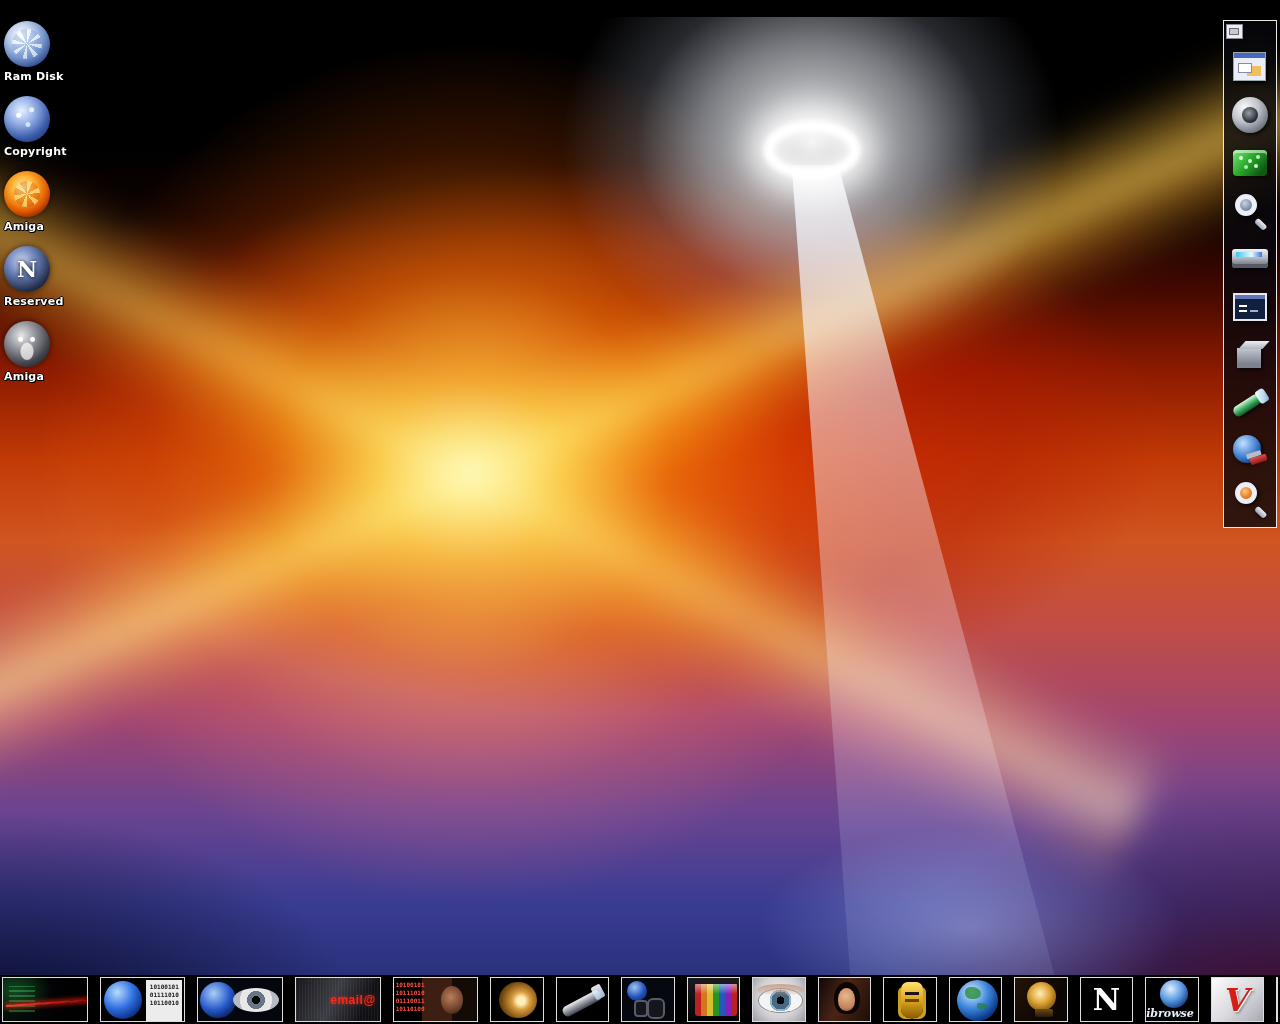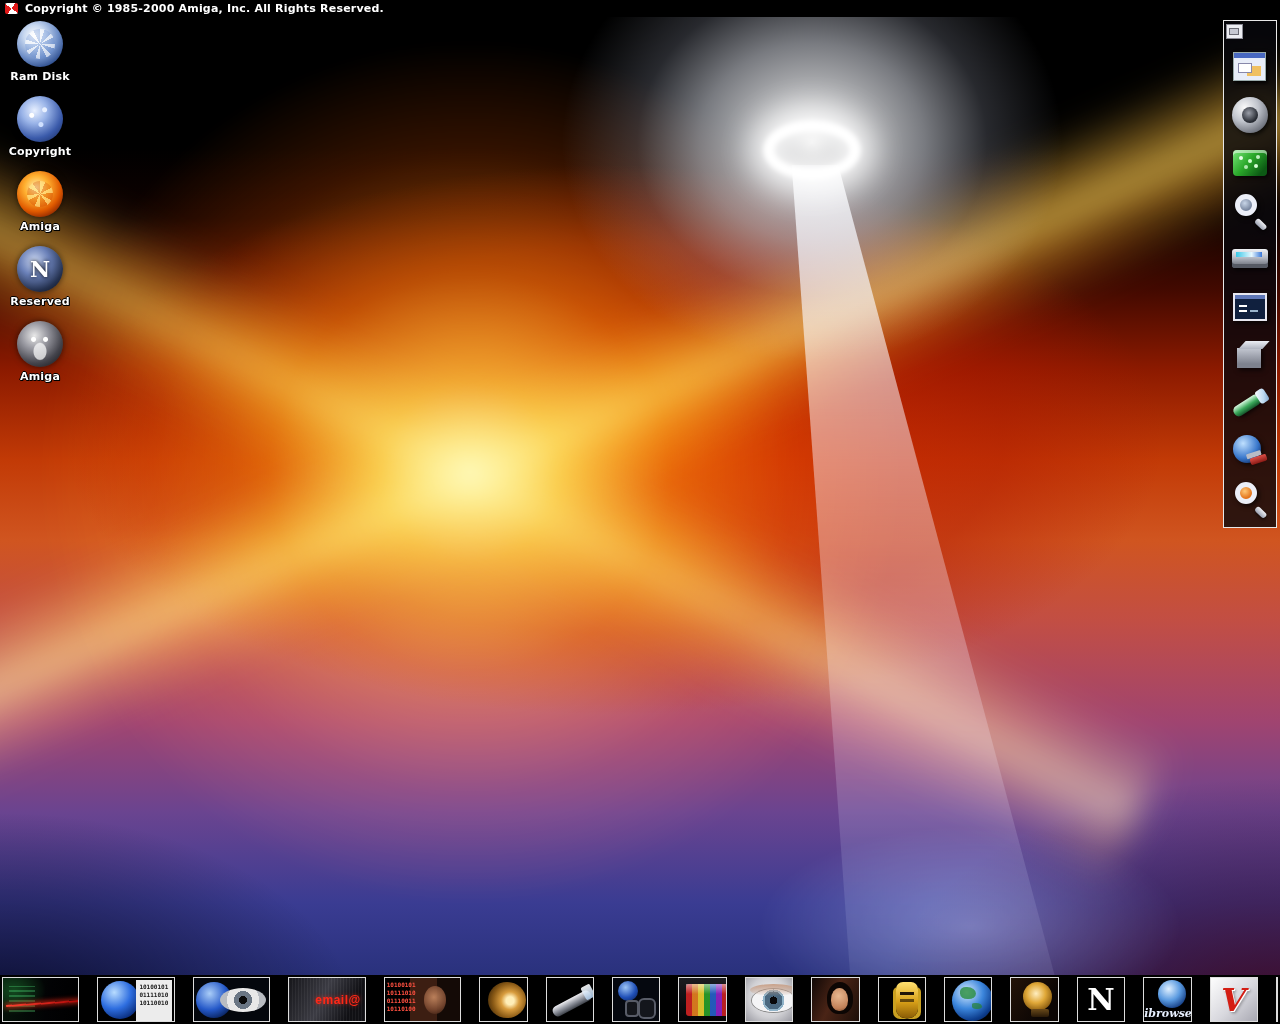--- a/index.html
+++ b/index.html
@@ -41,21 +41,21 @@
   .beam { position:absolute; left:770px; top:148px; width:310px; height:859px; mix-blend-mode:screen;
     background: linear-gradient(180deg, rgba(255,255,255,.8), rgba(225,232,255,.35) 45%,
       rgba(200,210,255,.15) 80%, rgba(190,200,255,.08));
     clip-path: polygon(7% 0%, 22% 0%, 96% 100%, 27% 100%); filter:blur(7px); }
   .floor-glow { position:absolute; left:760px; top:810px; width:420px; height:200px; mix-blend-mode:screen;
     background: radial-gradient(closest-side, rgba(170,180,255,.4), transparent); }
 
   
   .desk-icons { position:absolute; left:4px; top:4px; width:72px; display:flex;
                 flex-direction:column; gap:13px; z-index:10; }
-  .desk-icon { display:flex; flex-direction:column; align-items:center; gap:3px; cursor:pointer; }
+  .desk-icon { display:flex; flex-direction:column; gap:3px; cursor:pointer; }
   .orb { width:46px; height:46px; border-radius:50%; position:relative;
          box-shadow: 0 0 6px rgba(0,0,0,.6); }
   .desk-label { font-size:11px; font-weight:bold; color:#fff; letter-spacing:.2px;
     text-shadow: 1px 0 0 #000, -1px 0 0 #000, 0 1px 0 #000, 0 -1px 0 #000, 1px 1px 0 #000; }
   .orb-ram-disk { background: radial-gradient(circle at 38% 32%, #fff, #c8d8f0 25%, #7090c8 55%, #2a4a8a 80%, #0a1a3a); }
   .orb-ram-disk::after { content:""; position:absolute; inset:8px; border-radius:50%; opacity:.75;
     background: repeating-conic-gradient(rgba(255,255,255,.85) 0 18deg, rgba(100,140,210,.35) 18deg 45deg); }
   .orb-workbench { background: radial-gradient(circle at 38% 32%, #e8f0ff, #9ab4e8 30%, #3a5aaa 65%, #101f4a); }
   .orb-workbench::after { content:""; position:absolute; inset:0;
     background: radial-gradient(circle at 32% 42%, #fff 2px, transparent 3px),
@@ -126,21 +126,21 @@
     border-radius:3px; background: linear-gradient(120deg, #fff, #bcd8f0 60%, #78a0c8); transform: rotate(-33deg); }
   .ri-globe-tools::before { content:""; position:absolute; left:3px; top:4px; width:28px; height:28px;
     border-radius:50%; background: radial-gradient(circle at 36% 30%, #bfe0ff, #3a78cc 55%, #0e2e66 85%);
     box-shadow: 2px 2px 5px rgba(0,0,0,.7); }
   .ri-globe-tools::after { content:""; position:absolute; left:20px; top:25px; width:17px; height:7px;
     border-radius:2px; background: linear-gradient(#e05048,#8a1a14); transform: rotate(-18deg);
     box-shadow: -3px -6px 0 -1px #b8bcc6; }
 
   
   .bottom-dock { position:absolute; left:0; bottom:0; width:1280px; height:49px; background:#000;
-    display:flex; align-items:stretch; gap:18px; padding:2px; box-sizing:border-box; z-index:30; }
+    display:flex; align-items:stretch; gap:12px; padding:2px; box-sizing:border-box; z-index:30; }
   .tile { position:relative; border:1px solid #ddd; background:#000; overflow:hidden; cursor:pointer; }
   .tile:nth-child(-n+5) { width:91px; }
   .tile:nth-child(n+6) { width:56px; }
   .tile:last-child { flex:1; }
   .tile-text { position:absolute; z-index:2; white-space:pre-line; color:#fff; }
   .tile::before, .tile::after { box-sizing:border-box; }
 
   .bt-laser { background: radial-gradient(60% 80% at 15% 30%, rgba(30,120,50,.55), transparent 70%),
     linear-gradient(100deg, #06140a, #020204 60%, #000); }
   .bt-laser::before { content:""; position:absolute; left:6px; top:8px; width:26px; height:26px;
@@ -225,24 +225,20 @@
   .bt-news::after { content:""; position:absolute; left:18px; top:8px; width:32px; height:10px;
     border-radius:45%; background:#141008; }
   .bt-news .tile-text { top:2px; left:3px; background:#d01818; color:#fff;
     font:700 7px/10px "Liberation Sans", sans-serif; padding:0 3px; }
 </style>
 </head>
 <body>
 
 <div class="screen">
 
-  <div class="titlebar">
-    <span class="amiga-logo"></span>
-    <span class="titlebar-text">Copyright © 1985-2000 Amiga, Inc. All Rights Reserved.</span>
-  </div>
 
   <div class="desktop">
     <div class="bg-layer bg-base"></div>
     <div class="ray ray-a"></div>
     <div class="ray ray-b"></div>
     <div class="bg-core"></div>
     <div class="floor-glow"></div>
     <div class="beam"></div>
     <div class="ring-halo"></div>
     <div class="ring"></div>

